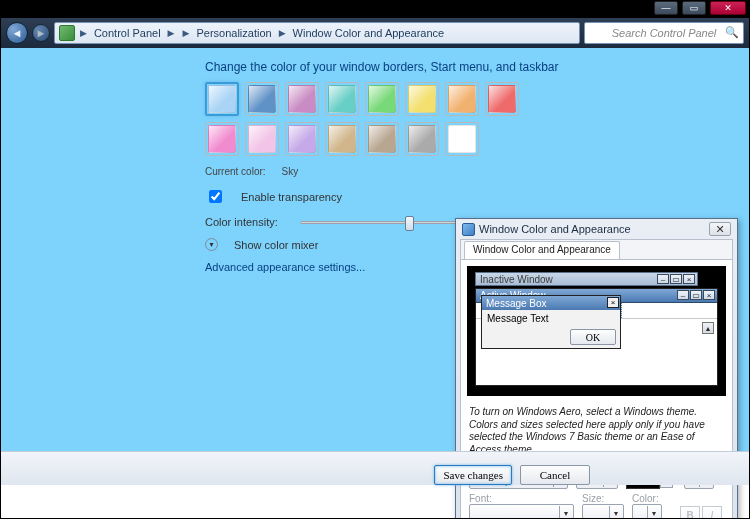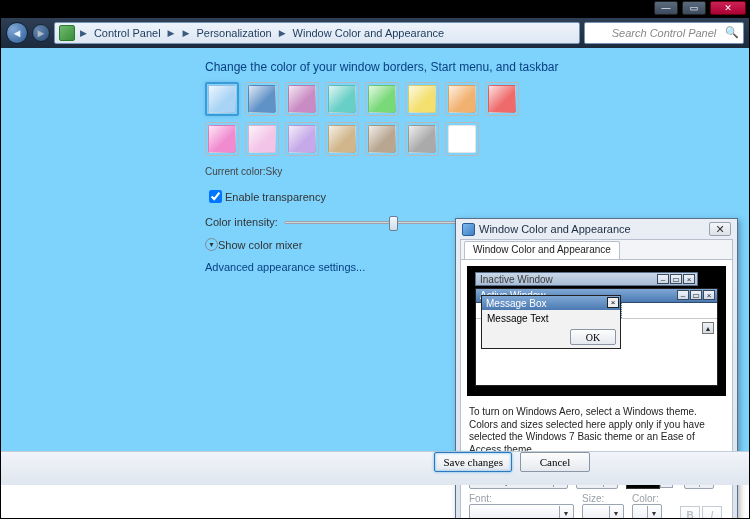--- a/index.html
+++ b/index.html
@@ -16,26 +16,26 @@
   .sep { color:#3b5a7f; font-size:9px; padding:0 3px; }
   .crumb { color:#1d3a5c; cursor:pointer; padding:2px 2px; }
   .search-box { width:160px; height:22px; background:#fff; border:1px solid #7894b5; border-radius:2px; display:flex; align-items:center; padding:0 4px; color:#888; font-style:italic; position:relative;justify-content:center; }
   .search-box .sicon { position:absolute; right:4px; top:3px; color:#5a7aa1; font-style:normal; }
   .client { position:relative; height:437px; background:#7dd3fc; padding:12px 0 0 205px; }
   .heading { color:#0a3f82; font-size:12px; margin-bottom:8px; }
   .swatches { display:flex; flex-wrap:wrap; gap:6px; width:340px; }
   .sw { width:34px; height:34px; border:1px solid #b8b8b8; border-radius:2px; position:relative; display:flex; align-items:center; justify-content:center; }
   .sw.sel { border:2px solid #3b9bd6; box-shadow:0 0 4px #6fb8e8; }
   .sw span { display:block; width:28px; height:28px; border-radius:2px; background:var(--c); background-image:linear-gradient(135deg, rgba(255,255,255,.8),rgba(255,255,255,0) 60%); border:1px solid rgba(0,0,0,.1); }
-  .row { margin-top:10px; color:#333; display:flex; align-items:center; gap:0; }
+  .row { margin-top:10px; color:#333; display:flex; align-items:center; gap:16px; }
   .slider-track { flex:0 0 220px; height:3px; background:linear-gradient(#bfc5cd,#e4e7ec); border:1px solid #9aa1aa; border-radius:2px; position:relative; margin-left:6px; }
   .slider-thumb { position:absolute; top:-6px; left:48%; width:9px; height:15px; background:linear-gradient(#f4f7fb,#d1dbe8); border:1px solid #6b7e97; border-radius:2px; }
   .mixer-chevron{ width:13px;height:13px;border:1px solid #7d8a98;border-radius:50%;display:inline-flex;align-items:center;justify-content:center;font-size:8px;color:#333;}
   .link { color:#0a3f82; cursor:pointer; }
-  .footer { position:absolute; left:0; right:0; bottom:0; height:34px; background:linear-gradient(#f1f4f9,#dfe6ef); border-top:1px solid #c4ccd7; display:flex; align-items:flex-start; justify-content:flex-end; gap:8px; padding-right:160px; }
+  .footer { position:absolute; left:0; right:0; bottom:0; height:34px; background:linear-gradient(#f1f4f9,#dfe6ef); border-top:1px solid #c4ccd7; display:flex; align-items:flex-end; justify-content:flex-end; gap:8px; padding-right:160px; }
   .btn { min-width:70px; height:20px; background:linear-gradient(#fdfdfd,#e5e9ef); border:1px solid #8a96a5; border-radius:2px; font-size:11px; display:inline-flex; align-items:center; justify-content:center; padding:0 8px;font-family:Liberation Serif, serif; }
   .btn.primary { border:1px solid #2e78c0; box-shadow:0 0 3px #6fb8e8 inset,0 0 3px #6fb8e8; }
 
   
   .dialog { position:absolute; left:455px; top:170px; width:283px; border:1px solid #5a6f89; background:linear-gradient(#e9eef5,#dbe3ee); box-shadow:2px 2px 6px rgba(0,0,0,.3); }
   .dlg-title { height:20px; display:flex; align-items:center; padding:0 6px; gap:4px; color:#1a2b40; }
   .dlg-title .mini-icon{width:13px;height:13px;background:linear-gradient(135deg,#7fb8ef,#3d7fc4);border:1px solid #2a5d94;border-radius:2px;}
   .dlg-title .dlg-x{ margin-left:auto; width:22px;height:14px;border:1px solid #99a3b0;border-radius:2px;display:flex;align-items:center;justify-content:center;color:#333;background:linear-gradient(#f4f6f9,#dbe1e8); }
   .dlg-body { background:#fff; margin:0 4px 4px 4px; border:1px solid #b7c0cc; }
   .tab-strip{ height:20px; background:#f2f4f7; border-bottom:1px solid #b7c0cc; display:flex; align-items:flex-end; padding-left:3px;}
@@ -50,21 +50,21 @@
   .menu{ height:16px; display:flex; align-items:center; gap:10px; padding:0 6px; border-bottom:1px solid #c9c9c9; font-size:10px; }
   .m-disabled{color:#a8a8a8;}
   .wt { padding:4px 6px; font-size:10px; height:32px; position:relative; }
   .wt .sbar{position:absolute;right:3px;top:3px;width:12px;height:12px;border:1px solid #777;background:linear-gradient(#f0f2f5,#d3d9e1);display:flex;align-items:center;justify-content:center;font-size:8px;color:#222;}
   .msgbox{ position:absolute; left:5px; bottom:2px; width:140px; border:1px solid #222; background:#f2f2f2; }
   .msgbox-title{height:14px;background:linear-gradient(#7fa8d6,#4a79b1);color:#fff;font-size:10px;display:flex;align-items:center;padding:0 4px;position:relative;}
   .msgbox-title .mbx{position:absolute;right:1px;top:1px;width:12px;height:11px;border:1px solid #222;background:#eee;font-size:8px;display:flex;align-items:center;justify-content:center;color:#000;}
   .msgbox-body{padding:3px 5px;font-size:10px;}
   .msgbox-ok{ text-align:right; padding:2px 4px 3px; }
   .msgbox-ok .btn{min-width:46px;height:16px;font-size:10px;}
-  .note{ font-size:10px; color:#222; padding:4px 8px 4px 8px; line-height:1.25; }
+  .note{ font-size:10px; color:#222; padding:4px 8px 4px 8px; line-height:1.25;font-style:italic; }
   .field-row{ display:flex; gap:8px; padding:0 8px 4px 8px; }
   .fld label{ font-size:10px; color:#222; display:block; }
   .fld.disabled label{color:#9aa0a7;}
   .select{ height:18px; border:1px solid #9aa4b1; background:linear-gradient(#fff,#ebeef3); border-radius:2px; display:flex; align-items:center; padding:0 14px 0 4px; font-size:10px; position:relative; color:#222; }
   .select.disabled{ color:#bcc1c8; }
   .select .ar{ position:absolute; right:1px; top:1px; width:13px; height:14px; border-left:1px solid #9aa4b1; display:flex; align-items:center; justify-content:center; font-size:8px; color:#333; }
   .colorpick{ width:34px; height:18px; border:1px solid #333; background:#000; position:relative; }
   .colorpick .ar{position:absolute;right:-14px;top:0;width:13px;height:16px;border:1px solid #9aa4b1;background:linear-gradient(#fff,#ebeef3);display:flex;align-items:center;justify-content:center;font-size:8px;color:#333;}
   .bi{ width:20px; height:18px; border:1px solid #c5cbd3; background:linear-gradient(#fff,#f0f2f5); display:inline-flex; align-items:center; justify-content:center; font-size:10px; color:#b9bec5; }
   .outer-border{ position:absolute; inset:0; border:1px solid #000; pointer-events:none; }

